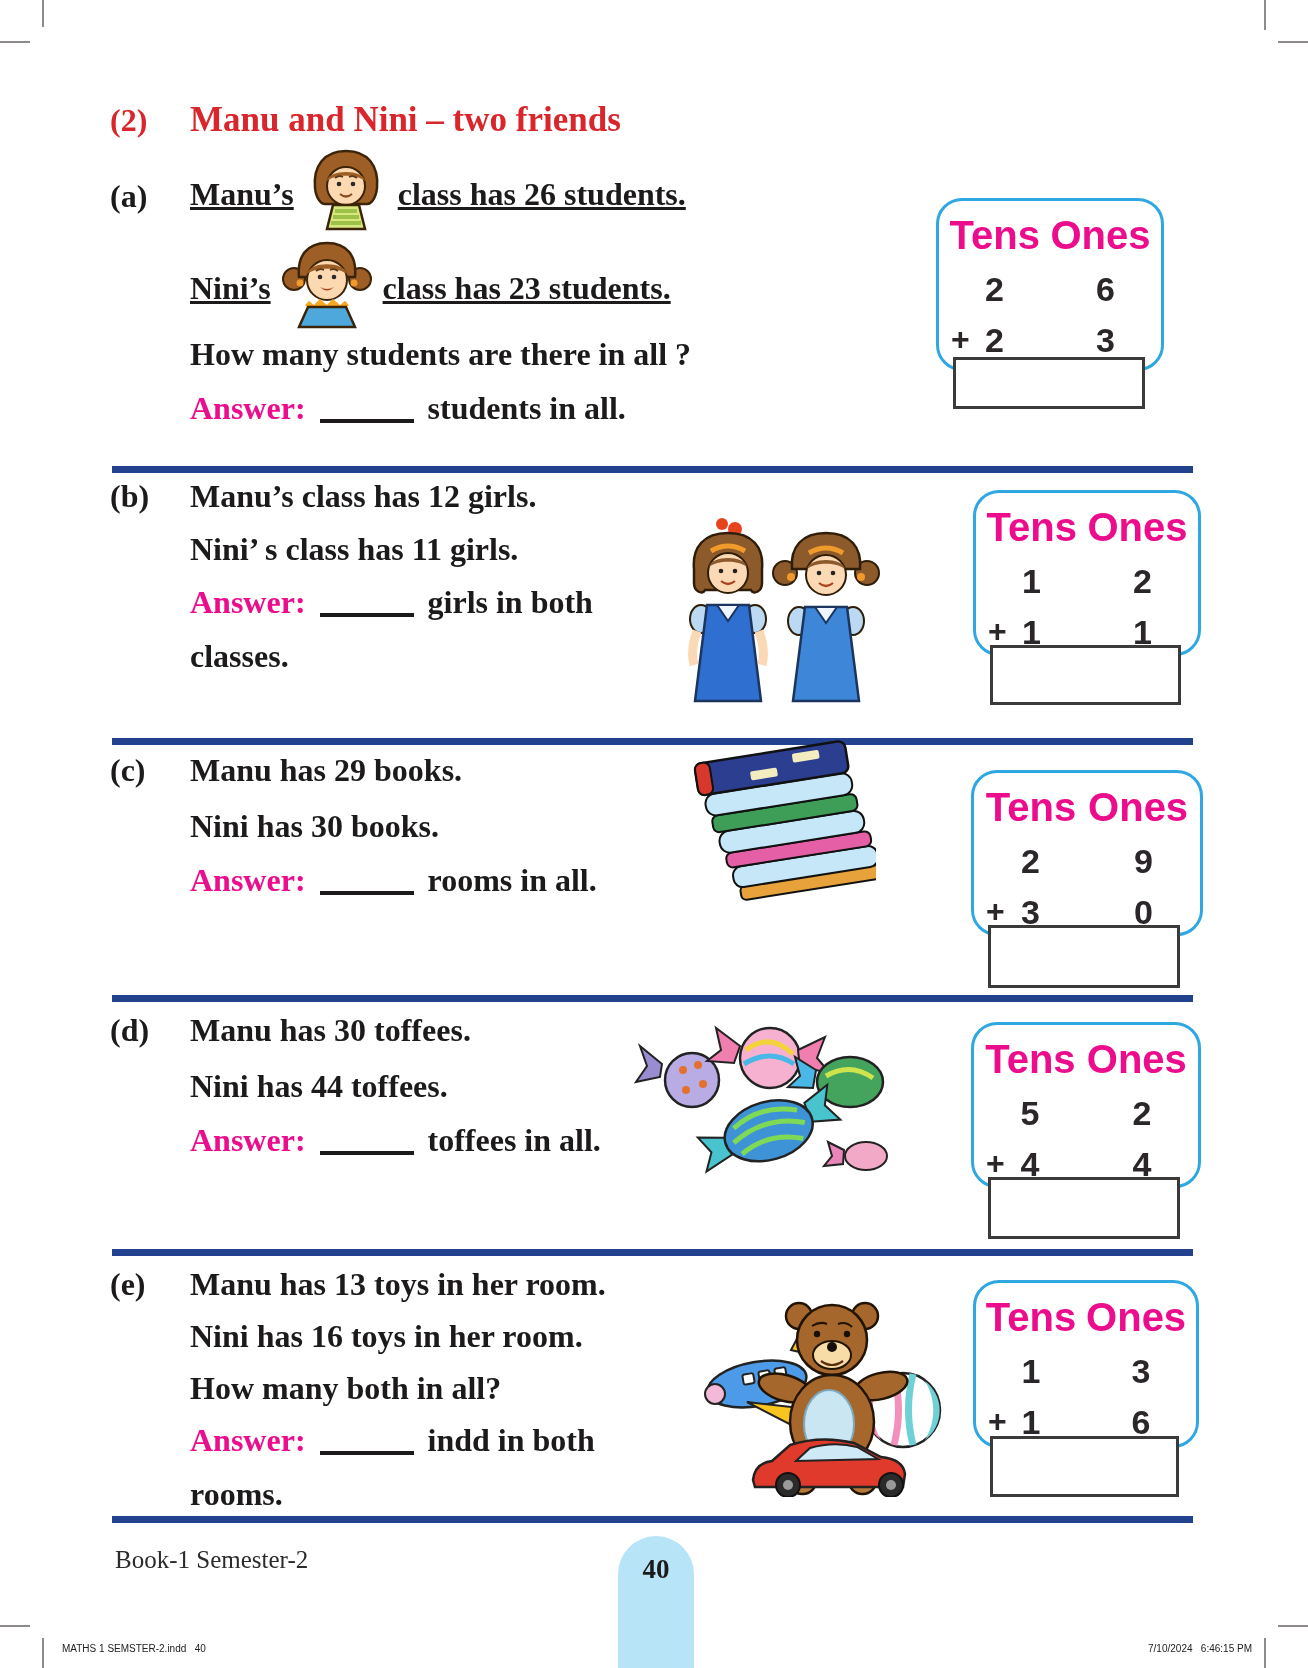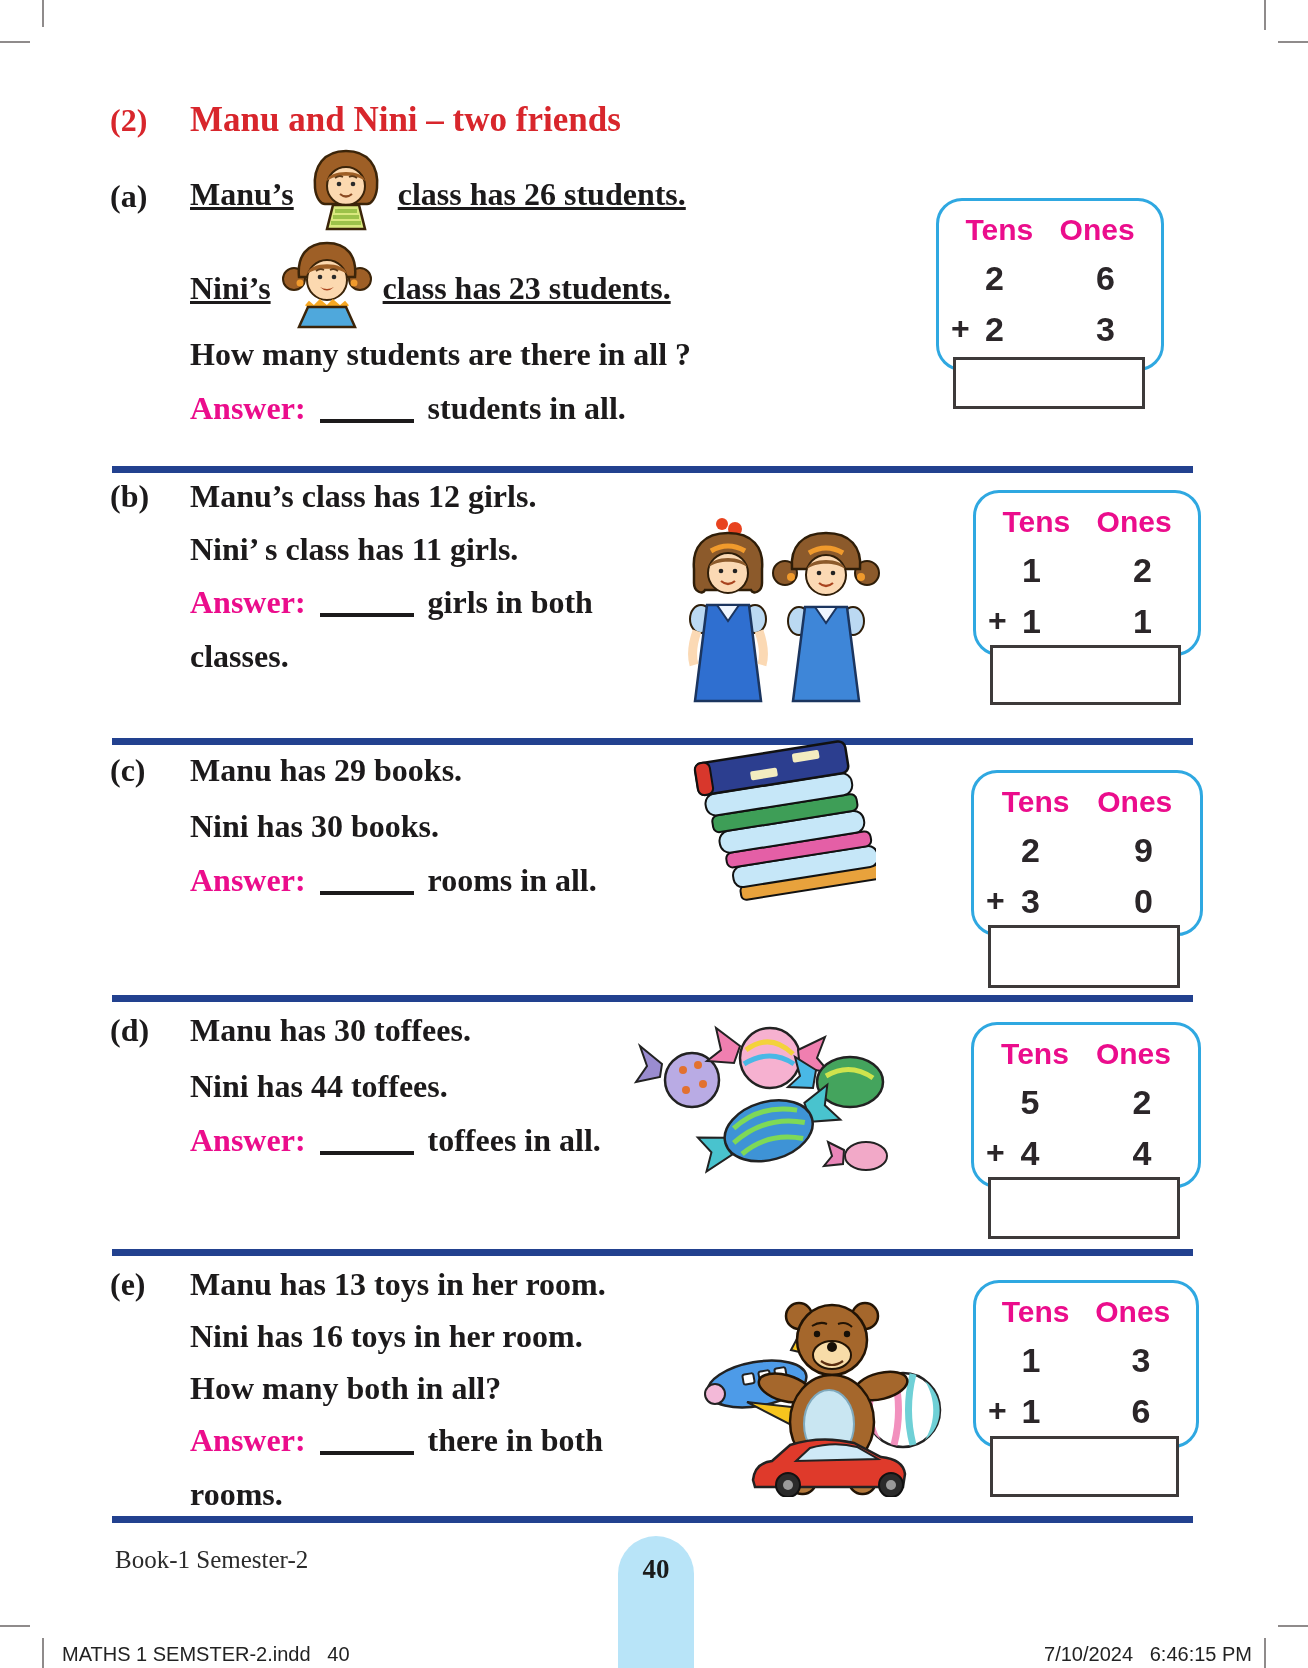--- a/index.html
+++ b/index.html
@@ -13,33 +13,33 @@
   .line{position:absolute;font-weight:bold;font-size:32px;white-space:nowrap;color:#1c1a1b;}
   .flexline{display:flex;align-items:center;gap:8px;text-decoration:underline;}
   .ansline{display:flex;align-items:center;gap:10px;}
   .anslabel{color:#eb0d8c;font-weight:bold;}
   .blank{display:inline-block;width:94px;height:4px;background:#1c1a1b;align-self:flex-end;margin:0 4px 4px 4px;}
   
   .divider{position:absolute;left:112px;width:1081px;height:7px;background:#22418f;}
   
   .tob{position:absolute;border:3px solid #2fa8e1;border-radius:26px;background:#fff;
        font-family:"Liberation Sans",sans-serif;font-weight:bold;}
-  .tob-head{display:flex;justify-content:space-evenly;margin-top:12px;font-size:30px;color:#eb0d8c;}
+  .tob-head{display:flex;justify-content:space-evenly;margin-top:12px;font-size:40px;color:#eb0d8c;}
   .tob-row{position:relative;display:flex;margin-top:12px;font-size:34px;color:#2b2629;}
   .tob-row span.d{width:50%;text-align:center;}
   .tob-row .plus{position:absolute;left:12px;top:0;width:auto;font-size:32px;}
   .ansbox{position:absolute;background:#fff;border:3px solid #3d3a3a;z-index:5;}
   
   .illus{position:absolute;}
   
   .book-label{position:absolute;left:115px;top:1546px;font-size:25px;color:#2b2b2b;}
   .page-tab{position:absolute;left:618px;top:1536px;width:76px;height:132px;background:#b8e4f8;
             border-radius:38px 38px 0 0;text-align:center;}
   .page-tab .num{margin-top:18px;font-size:27px;font-weight:bold;color:#1b1b1b;}
-  .imprint{position:absolute;top:1643px;font-family:"Liberation Sans",sans-serif;font-size:20px;
+  .imprint{position:absolute;top:1643px;font-family:"Liberation Sans",sans-serif;font-size:10px;
            color:#222;white-space:pre;}
 </style>
 </head>
 <body>
 
 <div class="page">
 
   <div class="crop" style="left:42px;top:0;width:2px;height:27px"></div>
   <div class="crop" style="left:0;top:41px;width:30px;height:2px"></div>
   <div class="crop" style="left:1264px;top:0;width:2px;height:30px"></div>
@@ -286,21 +286,21 @@
 
   <div class="divider" style="top:1249px"></div>
 
   <div class="qnum" style="left:110px;top:1266px">(e)</div>
   <div class="line" style="left:190px;top:1266px">Manu has 13 toys in her room.</div>
   <div class="line" style="left:190px;top:1318px">Nini has 16 toys in her room.</div>
   <div class="line" style="left:190px;top:1370px">How many both in all?</div>
   <div class="line ansline" style="left:190px;top:1422px">
     <span class="anslabel">Answer:</span>
     <span class="blank"></span>
-    <span>there in both</span>
+    <span>indd in both</span>
   </div>
   <div class="line" style="left:190px;top:1476px">rooms.</div>
 
   <div class="illus" style="left:695px;top:1282px">
     <svg width="248" height="215" viewBox="0 0 248 215">
       <g>
         <path d="M96 68l16-30 9 36Z" fill="#f7c51e" stroke="#222" stroke-width="2"></path>
         <ellipse cx="62" cy="102" rx="50" ry="22" fill="#4d9be8" stroke="#222" stroke-width="2.5" transform="rotate(-10 62 102)"></ellipse>
         <circle cx="20" cy="112" r="10" fill="#f3b9d8" stroke="#222" stroke-width="2"></circle>
         <rect x="48" y="92" width="11" height="10" rx="2" fill="#fff" stroke="#222" stroke-width="2" transform="rotate(-10 53 97)"></rect>

